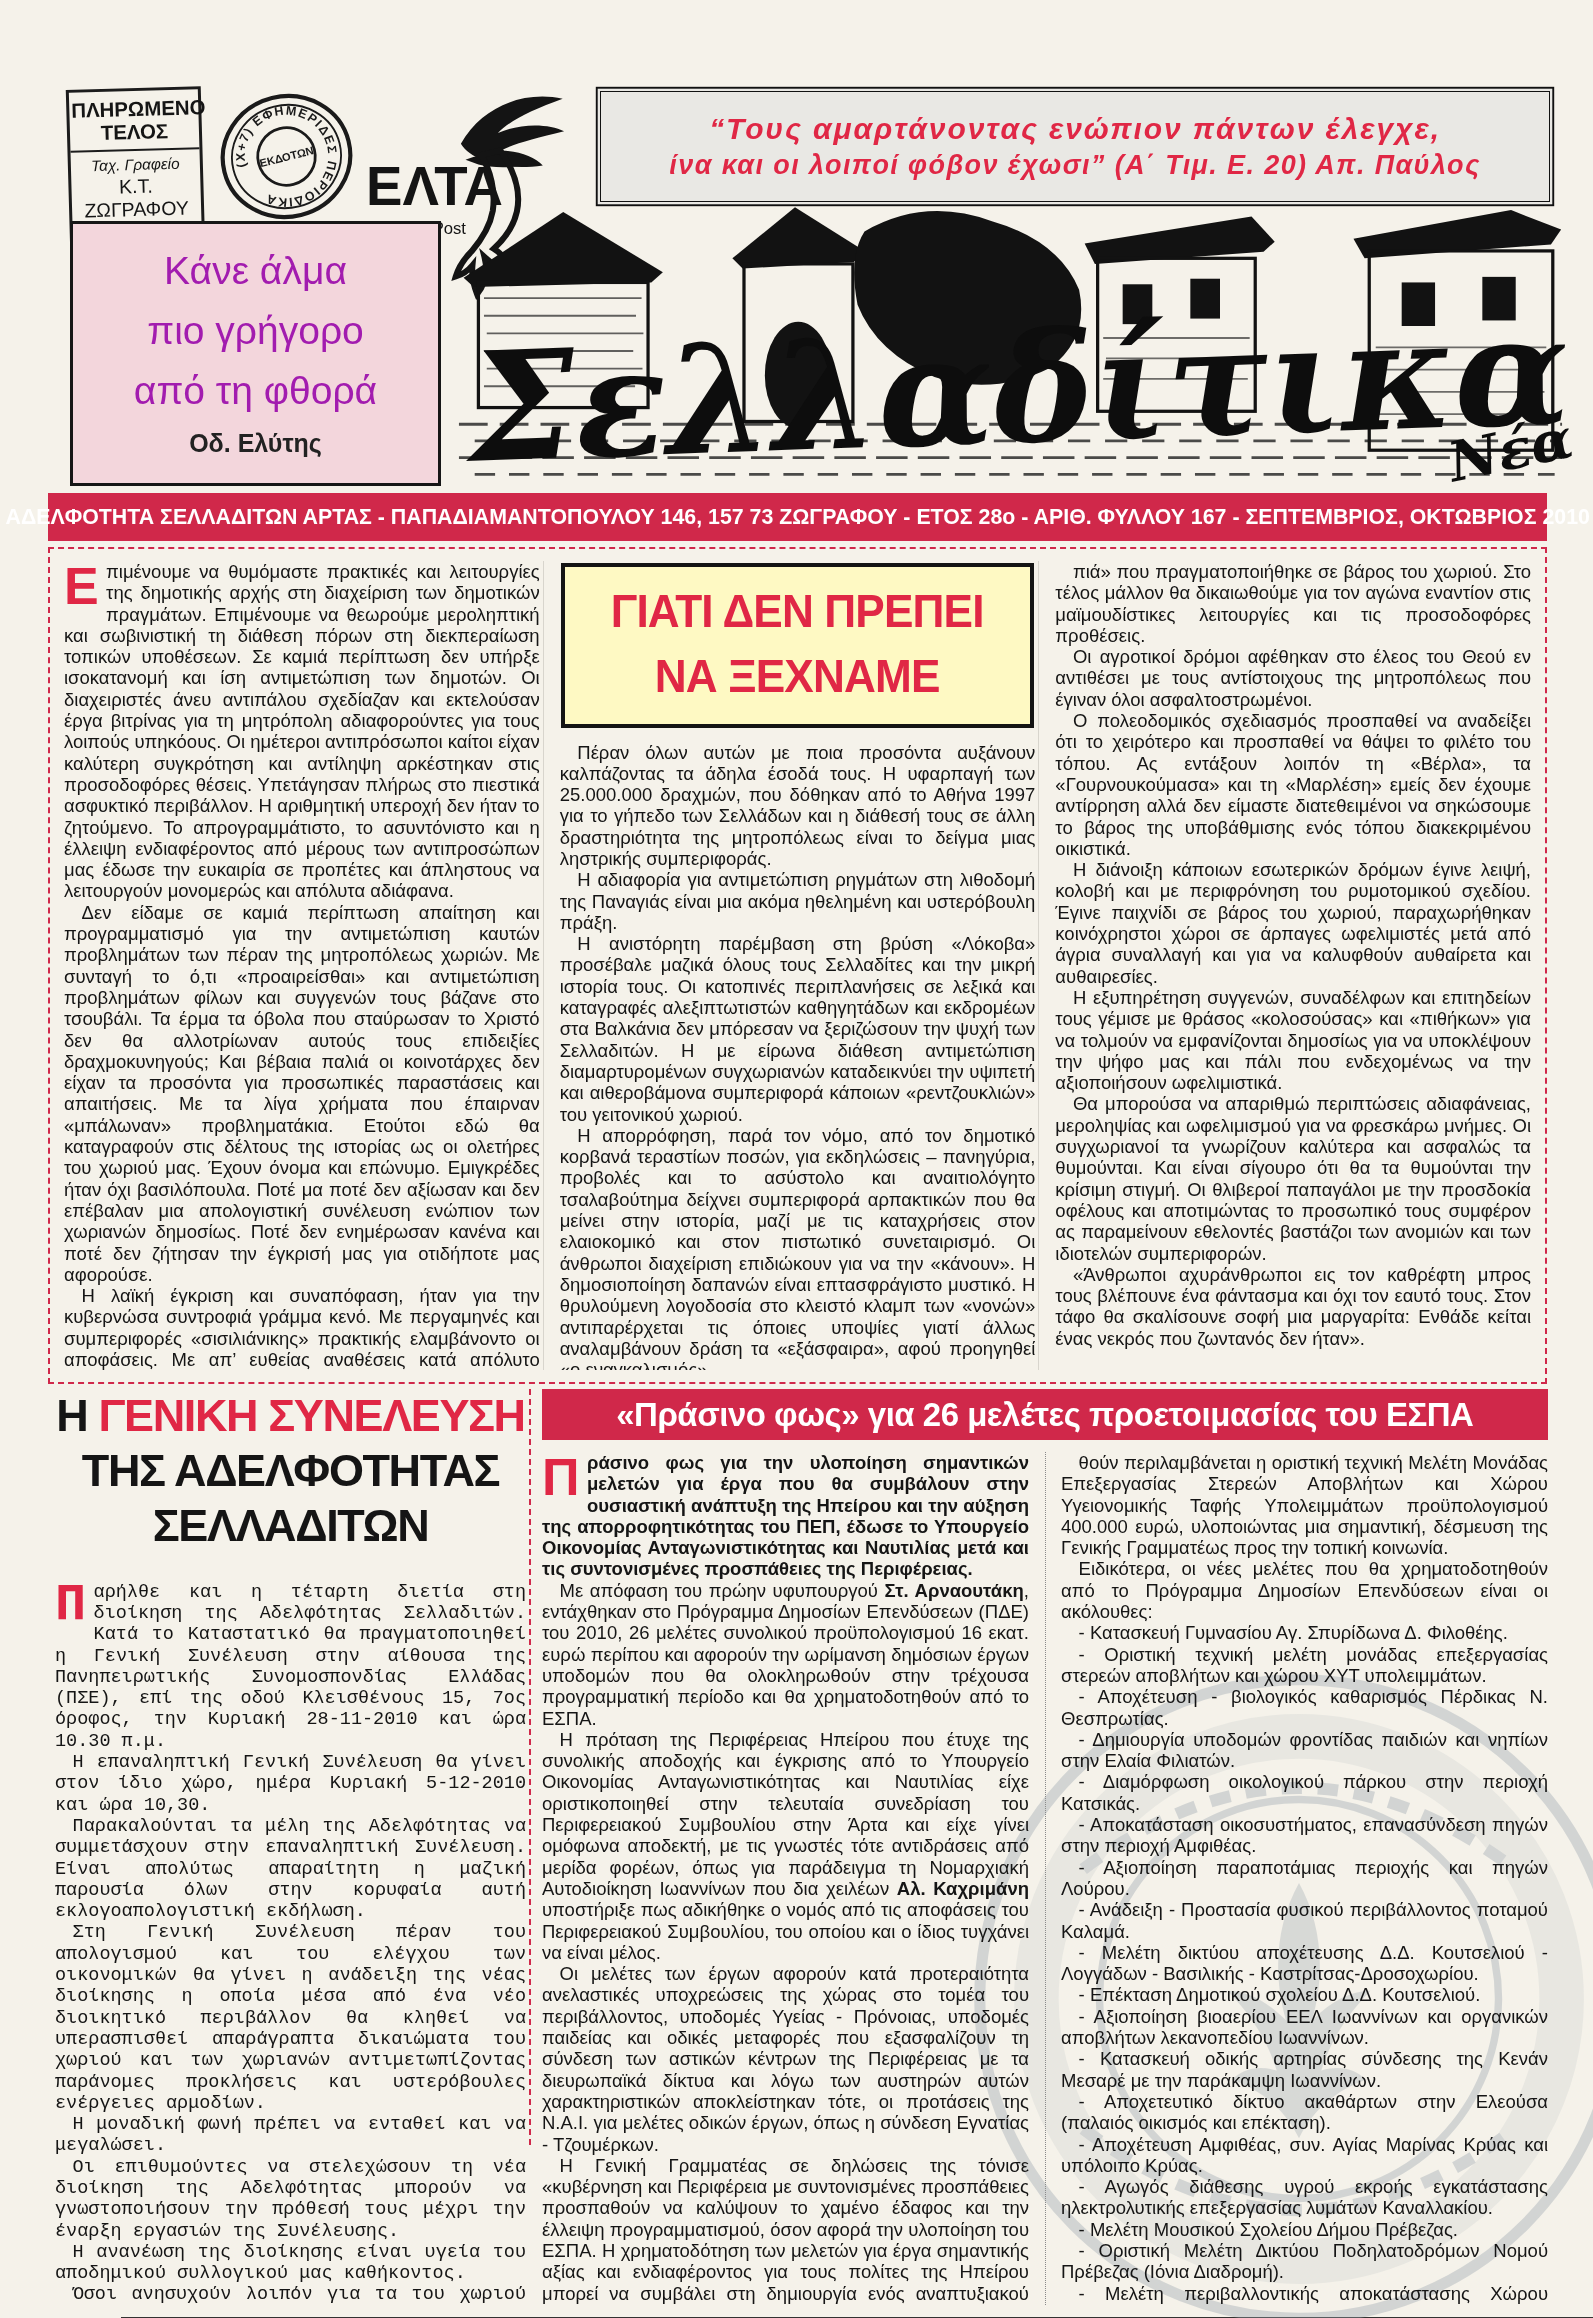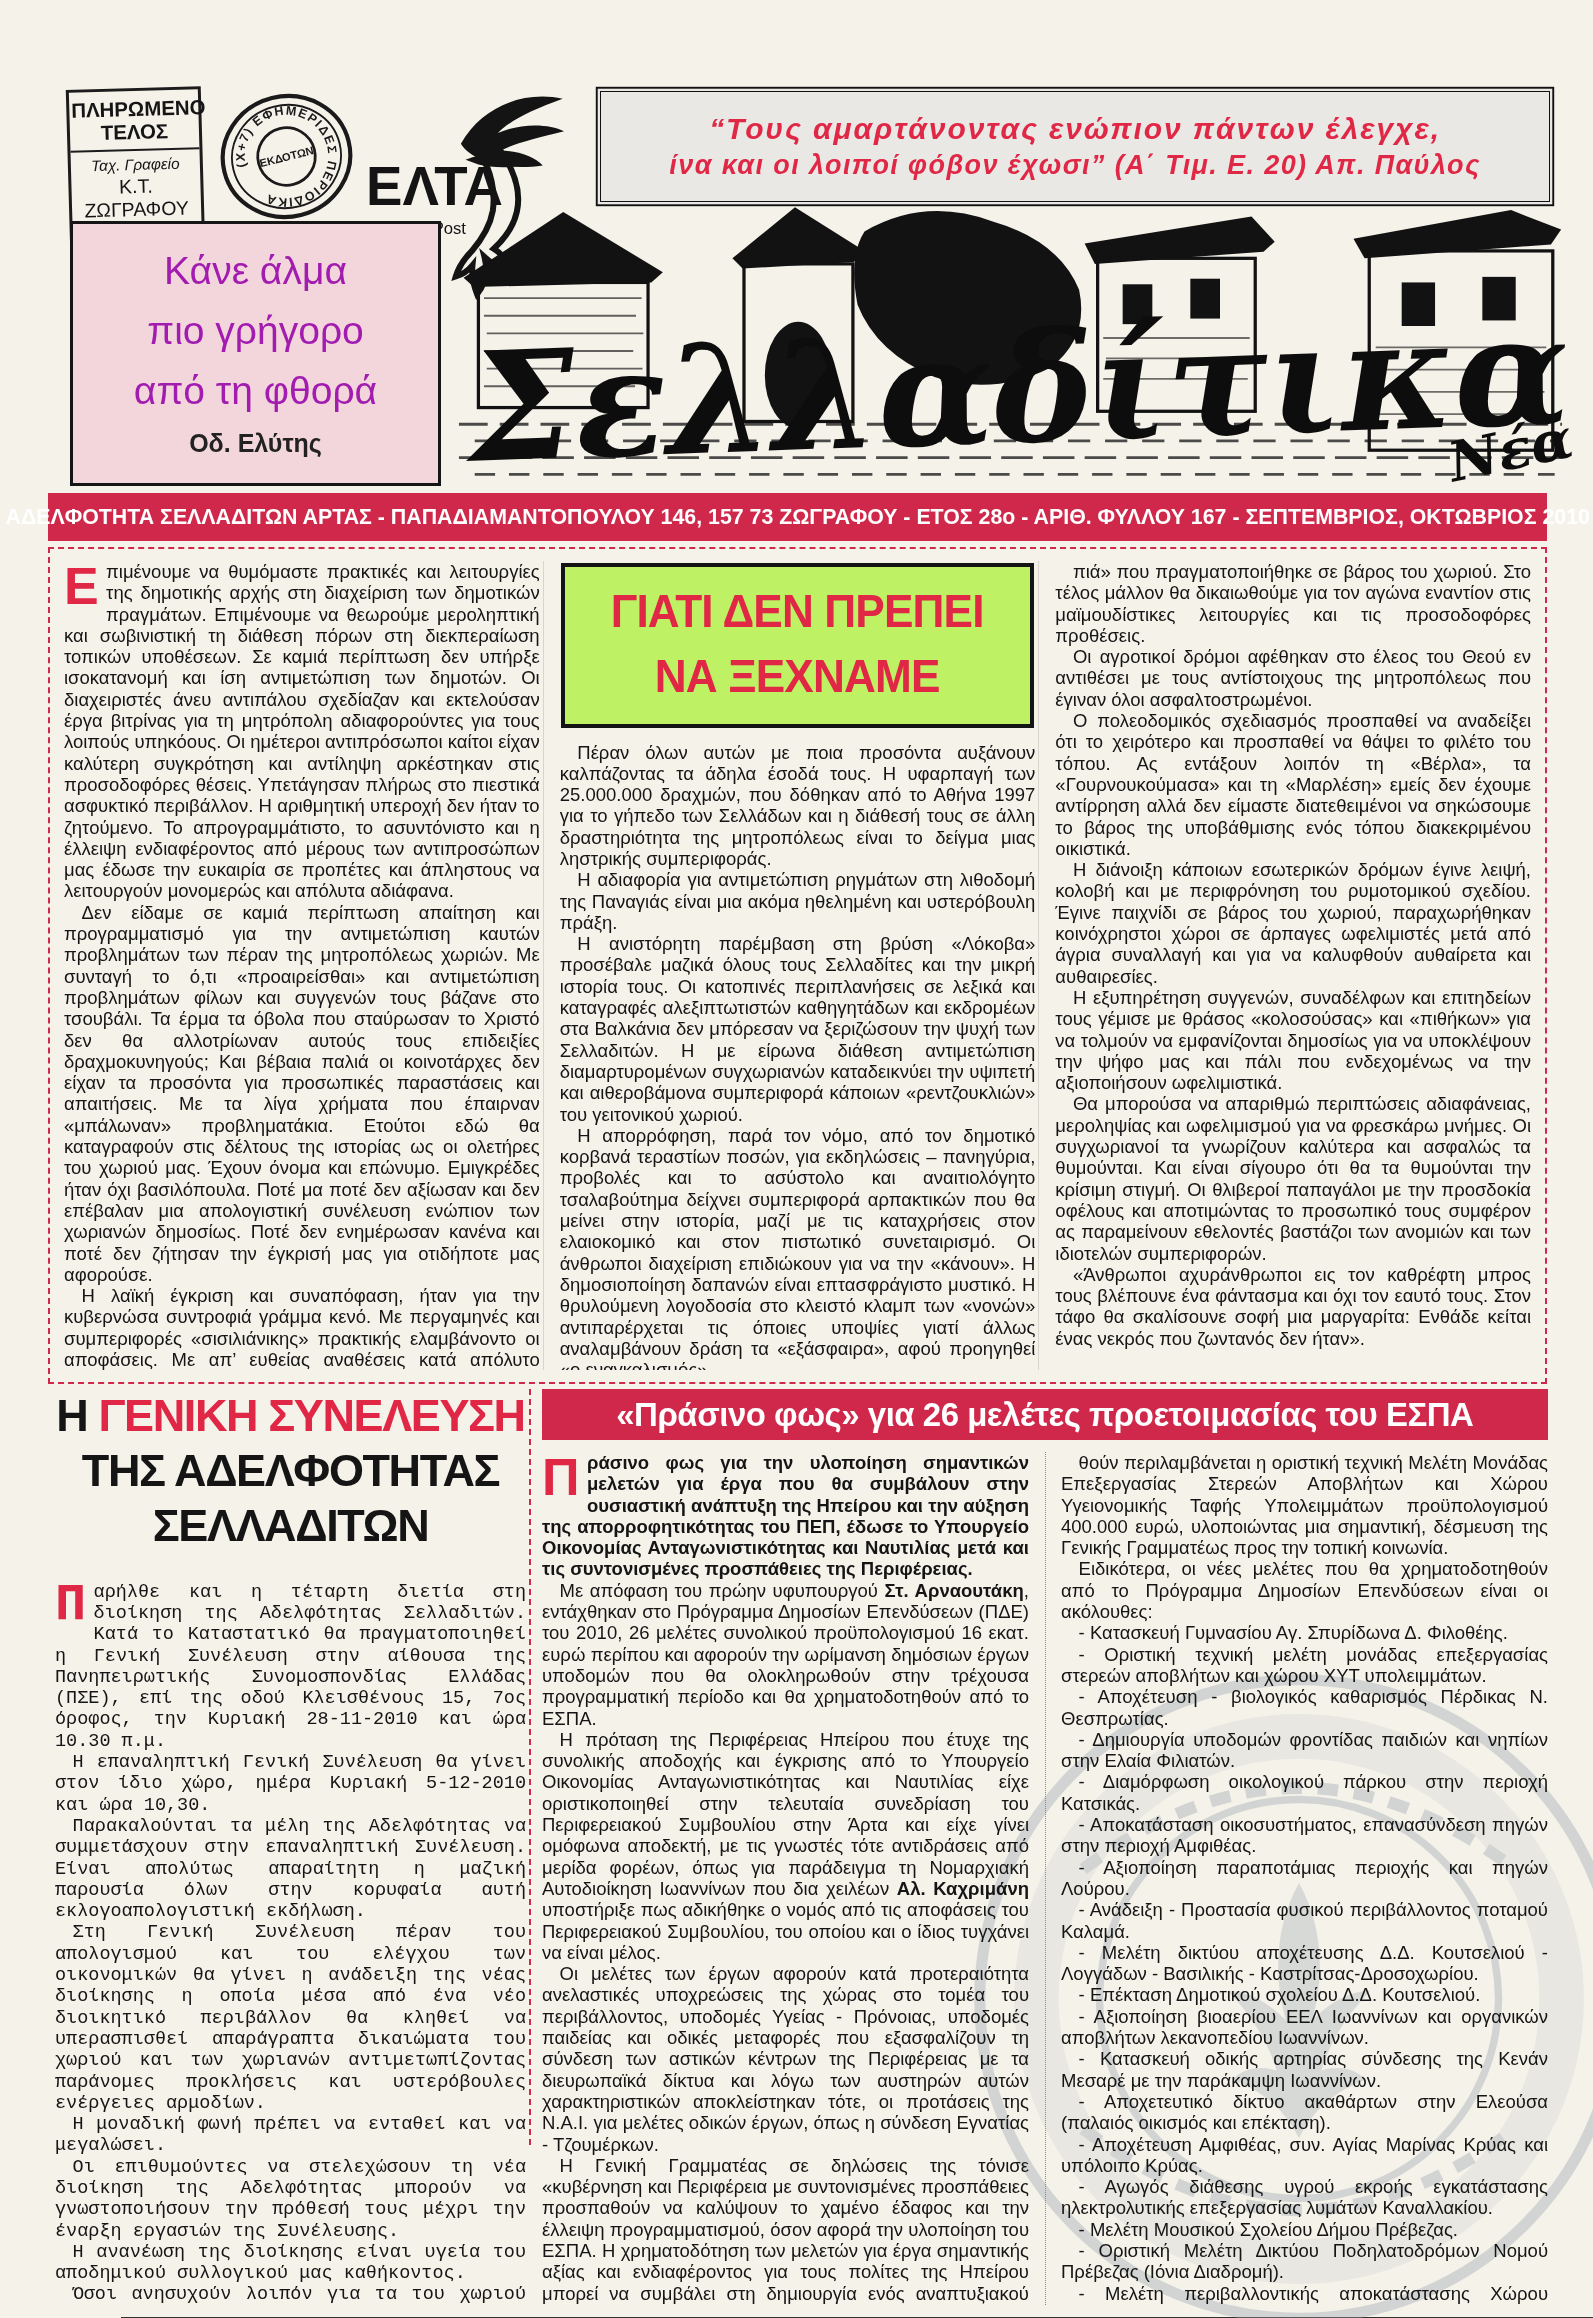--- a/index.html
+++ b/index.html
@@ -51,21 +51,21 @@
   }
   .top-banner span{color:#fff;font-weight:bold;font-size:22px;letter-spacing:0px;transform:scaleX(.97);white-space:nowrap;}
   
   .main-article{
     position:absolute;left:48px;top:547px;width:1499px;height:837px;
     border:2.3px dashed var(--accent);padding:12px 14px;display:flex;gap:3px;overflow:hidden;z-index:2;
   }
   .m-col{flex:1 1 0;overflow:hidden;}
   .m-col + .m-col{border-left:0.9px solid #d8d5cd;padding-left:16px;}
   .headline-box{
-    background:#bef264;border:4.2px solid #141414;margin:1.9px 0.9px 14px;
+    background:#fef9c3;border:4.2px solid #141414;margin:1.9px 0.9px 14px;
     text-align:center;padding:12px 2.8px 14px;
   }
   .headline-box div{color:var(--head-red);font-weight:bold;font-size:46px;line-height:1.42;letter-spacing:-0.9px;transform:scaleX(.96);}
   p.para{font-size:18.5px;line-height:21.3px;text-align:justify;text-indent:17.6px;}
   p.para.dropcap{text-indent:0;}
   p.para.dropcap::first-letter{
     float:left;color:var(--head-red);font-weight:bold;font-size:52px;line-height:.82;
     margin:3.7px 7.4px 0 0;
   }
   

